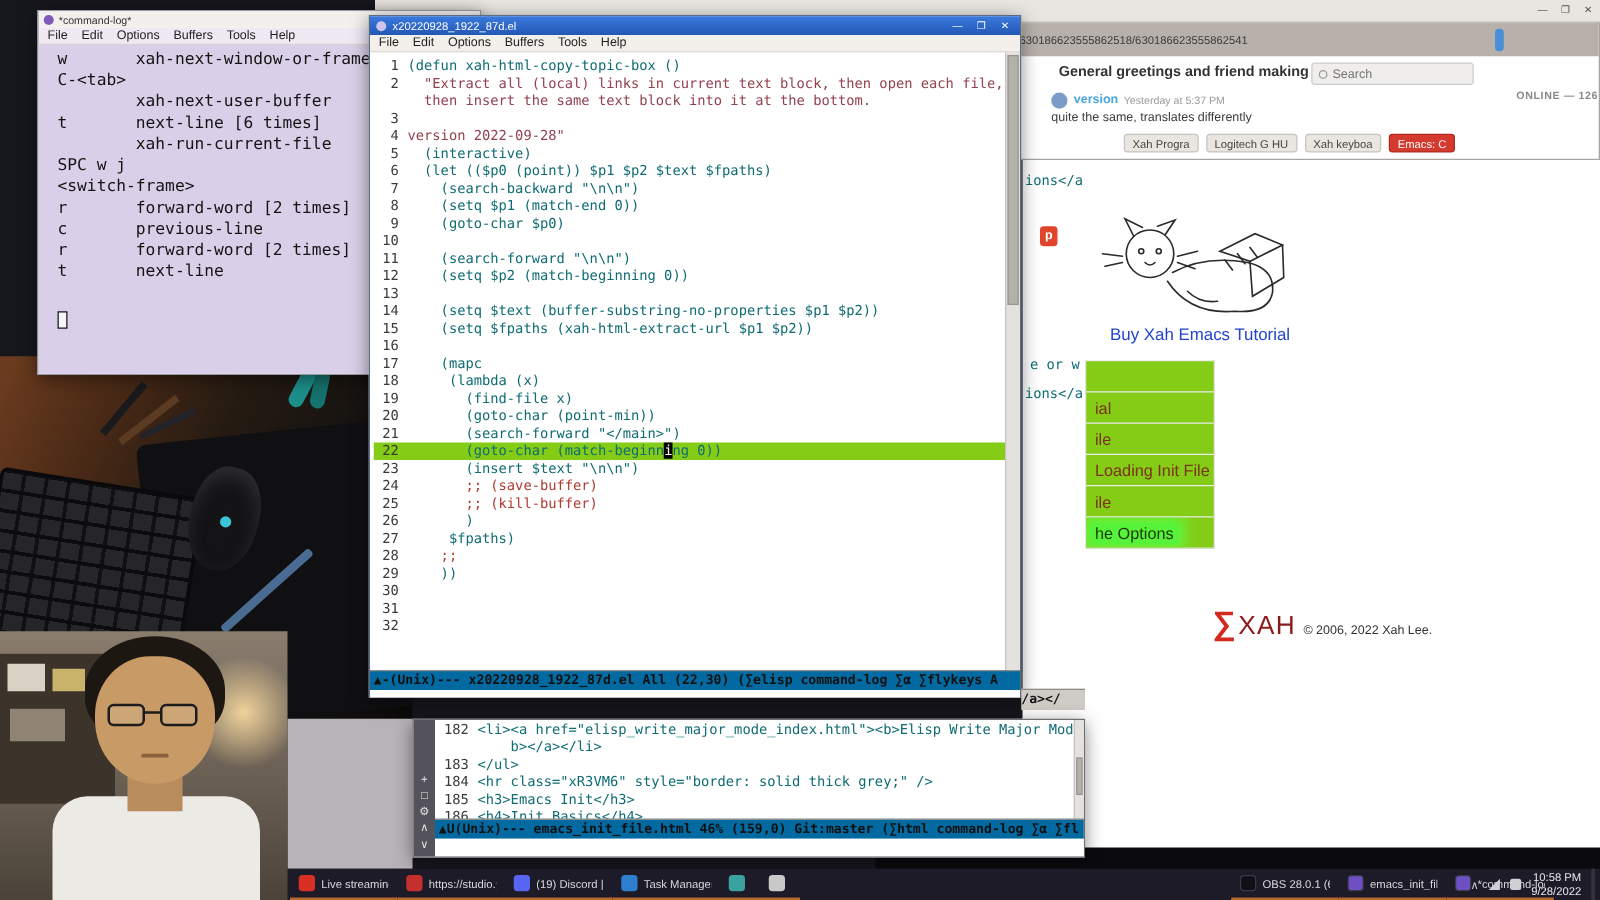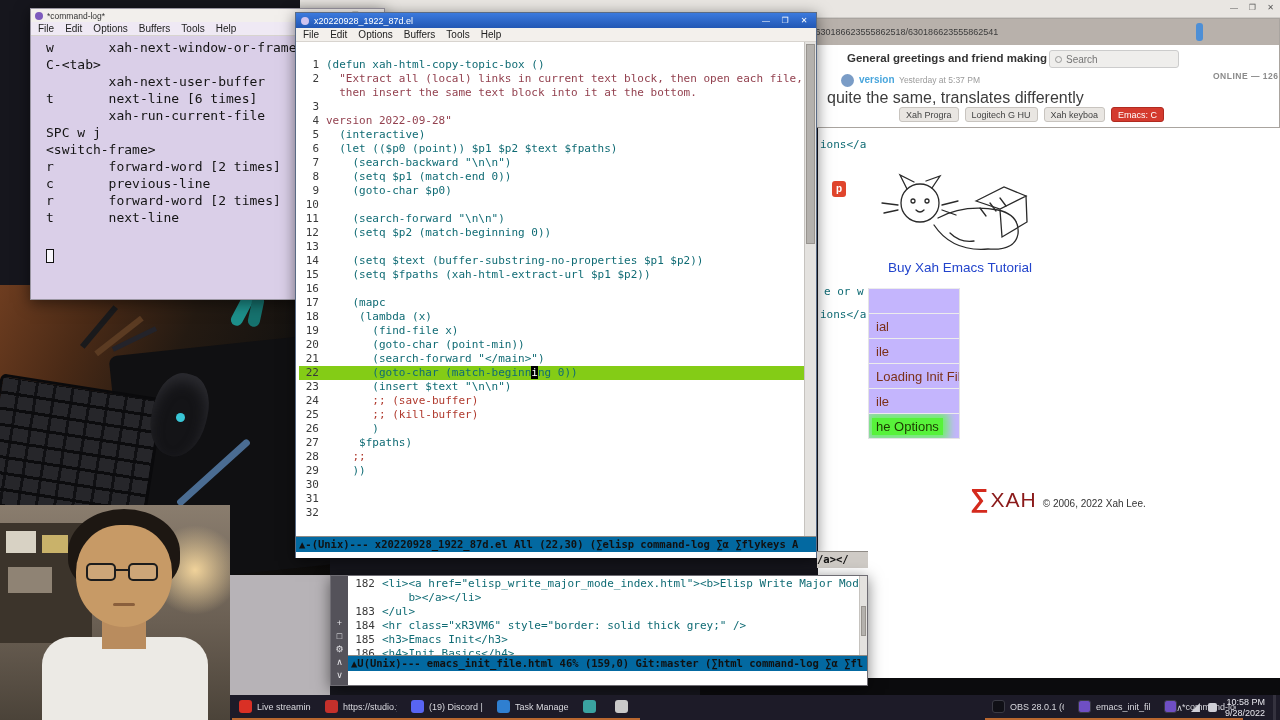--- a/index.html
+++ b/index.html
@@ -73,21 +73,21 @@
     <div class="abs" style="left:405px;top:4px;width:7px;height:18px;background:#4d8fd6;border-radius:3px"></div>
     <div class="abs" style="left:56px;top:33px;font-size:11.5px;font-weight:bold;color:#333;white-space:nowrap">General greetings and friend making her...</div>
     <div class="abs" style="left:258px;top:31px;width:130px;height:18px;background:#efeeec;border:1px solid #ccc;border-radius:3px;display:flex;align-items:center;padding:0 5px;gap:4px">
       <span style="width:7px;height:7px;border:1.5px solid #999;border-radius:50%;position:relative;display:inline-block"></span>
       <input style="border: 0px; background: transparent; outline: 0px; font-size: 10px; color: rgb(119, 119, 119); width: 90px;" placeholder="Search">
     </div>
     <div class="abs" style="left:422px;top:52px;font-size:8.5px;font-weight:bold;letter-spacing:.5px;color:#8a8a8a;white-space:nowrap">ONLINE — 126</div>
     <span class="abs" style="left:50px;top:55px;width:13px;height:13px;border-radius:50%;background:#7a9cc6"></span>
     <span class="abs" style="left:68px;top:55px;font-size:10px;font-weight:bold;color:#49a6dd">version</span>
     <span class="abs" style="left:108px;top:56px;font-size:8.5px;color:#9a9a9a">Yesterday at 5:37 PM</span>
-    <div class="abs" style="left:36px;top:70px;font-size:16px;color:#3c3c3c">quite the same, translates differently</div>
+    <div class="abs" style="left:50px;top:70px;font-size:10px;color:#3c3c3c">quite the same, translates differently</div>
     <div class="abs" style="left:108px;top:88px;display:flex">
 
         <span class="chip">
           <span>Xah Progra</span>
         </span>
 
         <span class="chip">
           <span>Logitech G HU</span>
         </span>
 
@@ -121,21 +121,21 @@
         <path d="M58 55 q26 -14 60 -8 q22 5 20 24 q-3 17 -30 15 q-36 3 -54 -24"></path>
         <path d="M96 38 l28 -14 l22 9 l-26 13 z"></path>
         <path d="M146 33 l1 26 l-25 15 l-2 -27"></path>
         <path d="M100 45 l6 8 M110 40 l6 8 M120 35 l6 8"></path>
         <path d="M70 70 q10 10 24 8"></path>
       </g>
     </svg>
 
     <a style="position:absolute;left:70px;top:132px;font-size:13.5px;color:#2244cc;text-decoration:none">Buy Xah Emacs Tutorial</a>
 
-    <div class="abs" style="left:50px;top:160px;width:92px;background:#c4b5fd;border:1px solid #e4e4e4;border-top:0">
+    <div class="abs" style="left:50px;top:160px;width:104px;background:#84cc16;border:1px solid #e4e4e4;border-top:0">
 
         <div class="navrow">
           <span class="glabel"></span>
         </div>
 
         <div class="navrow">
           <span class="glabel">ial</span>
         </div>
 
         <div class="navrow">
@@ -242,21 +242,21 @@
       <span class="wbtn">✕</span>
     </div>
     <div class="menubar">
       <span>File</span>
         <span>Edit</span>
         <span>Options</span>
         <span>Buffers</span>
         <span>Tools</span>
         <span>Help</span>
     </div>
-    <div class="codearea" style="left:0;top:29px;width:508px;height:494px;padding:16px 0 0 3px">
+    <div class="codearea" style="left:0;top:29px;width:508px;height:494px;padding:4px 0 0 3px">
 
         <div class="cl"><span class="ln">1</span><span>(defun xah-html-copy-topic-box ()</span><span></span></div>
 
         <div class="cl str"><span class="ln">2</span><span>  "Extract all (local) links in current text block, then open each file,</span><span></span></div>
 
         <div class="cl str"><span class="ln"></span><span>  then insert the same text block into it at the bottom.</span><span></span></div>
 
         <div class="cl"><span class="ln">3</span><span></span><span></span></div>
 
         <div class="cl str"><span class="ln">4</span><span>version 2022-09-28"</span><span></span></div>

